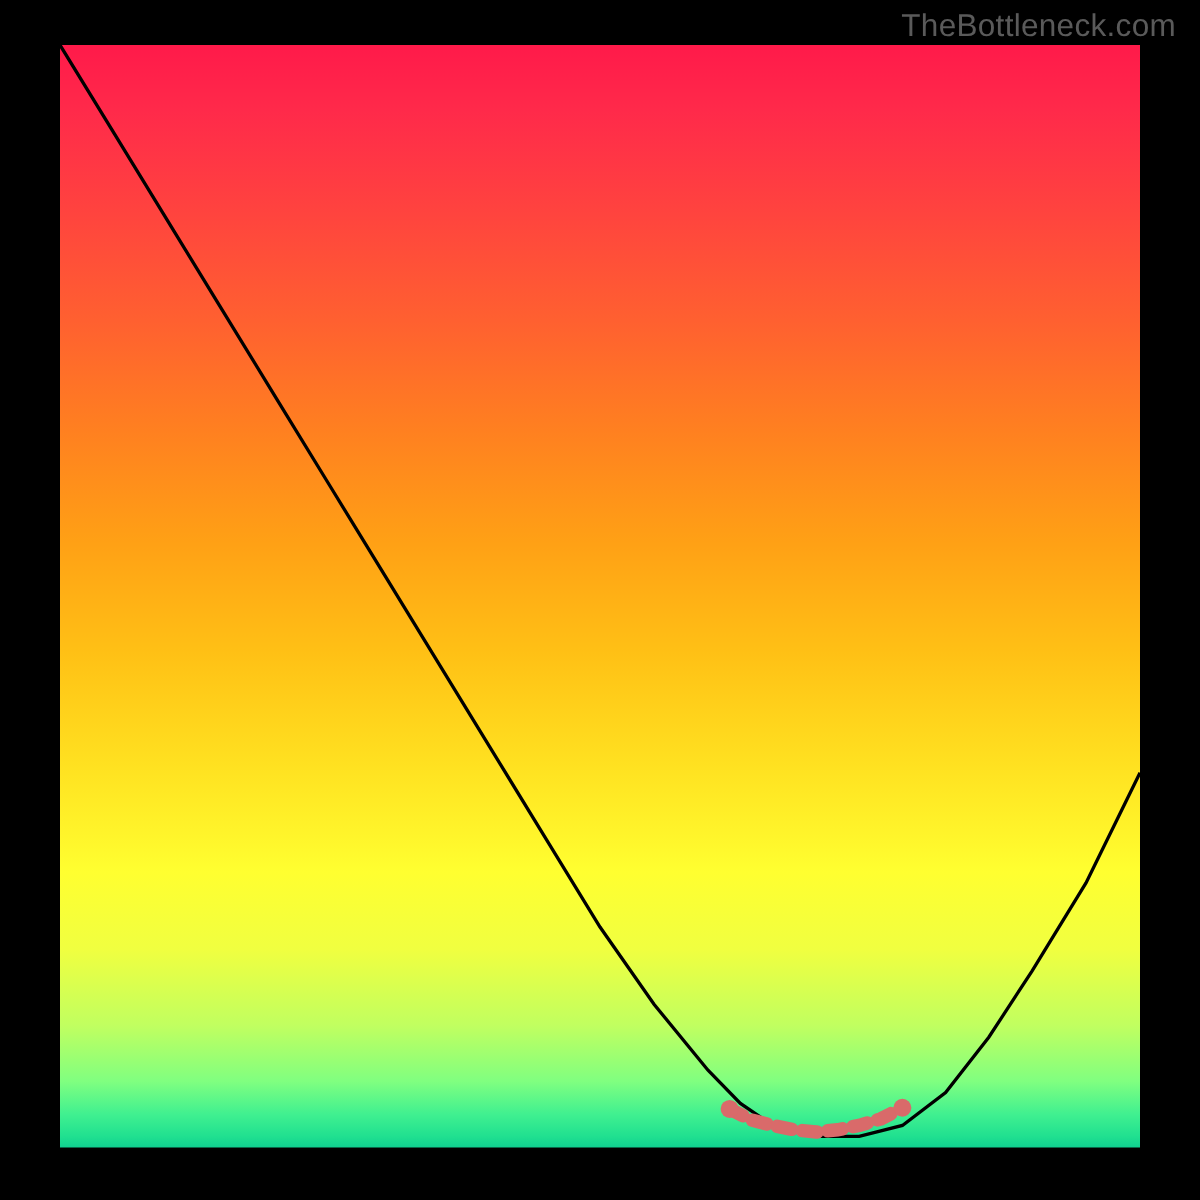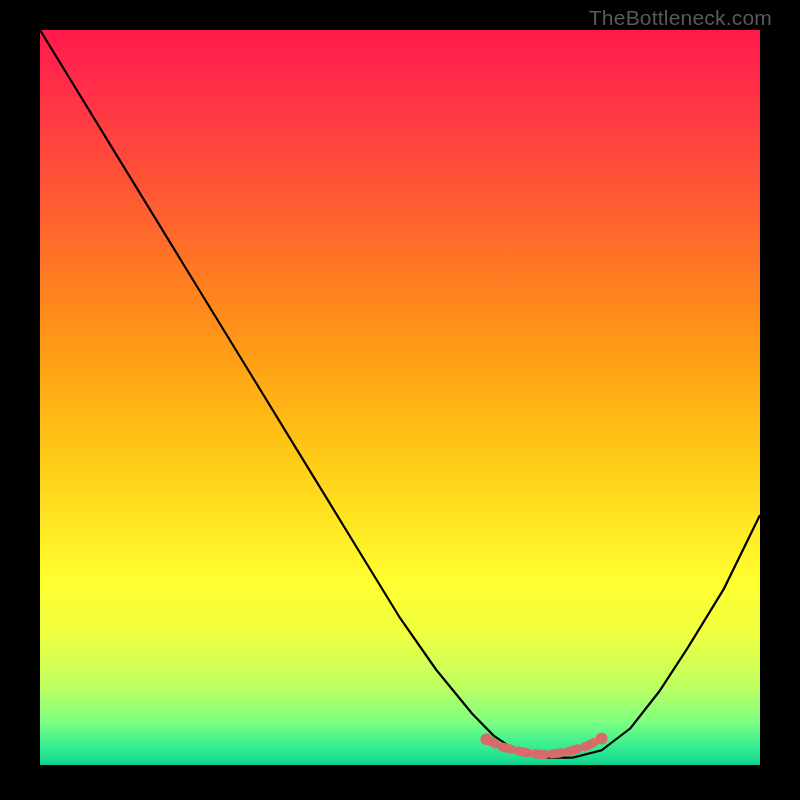--- a/index.html
+++ b/index.html
@@ -13,21 +13,21 @@
   }
   .container {
     position: relative;
     width: 800px;
     height: 800px;
     background: #000;
   }
   .watermark {
     position: absolute;
     top: 6px;
-    right: 28px;
+    right: 16px;
     color: #5a5a5a;
     font-size: 21px;
     font-weight: 500;
     z-index: 10;
     letter-spacing: 0.2px;
   }
   .plot-area {
     position: absolute;
     left: 40px;
     top: 30px;

